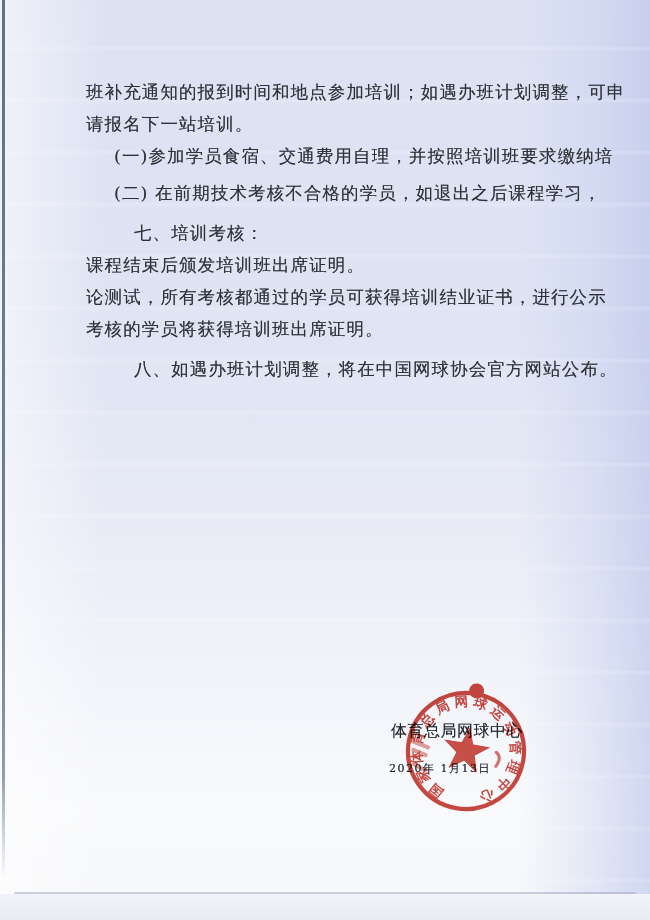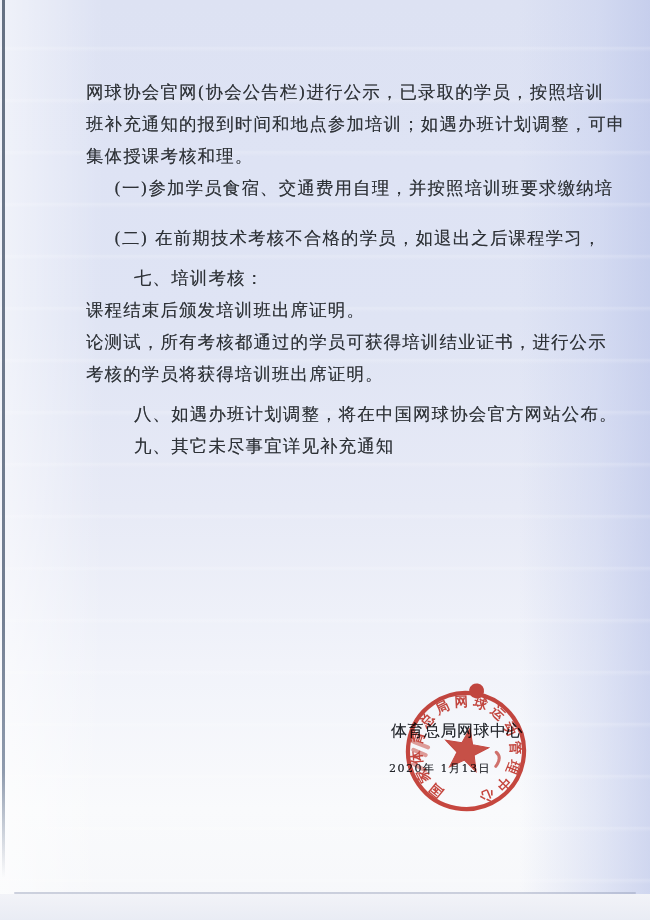--- a/index.html
+++ b/index.html
@@ -28,21 +28,21 @@
     background:linear-gradient(180deg,#f2f3f8 0%,#e9ecf4 100%);
   }
   .doc-body{
     position:absolute;left:86px;top:76px;width:484px;
     color:#2e3237;font-size:17.5px;letter-spacing:1.1px;
   }
   .t-line{height:32px;line-height:32px;white-space:nowrap;text-shadow:0 0 .5px rgba(46,50,55,.55);}
   .t-line.ind-1{padding-left:28px;text-align:center;}
   .t-line.ind-2{padding-left:48px;}
   .t-line.sp-section{margin-top:8px;}
-  .t-line.sp-sub{margin-top:18px;}
+  .t-line.sp-sub{margin-top:5px;}
   .signature{position:absolute;left:0;top:0;color:#23262b;}
   .issuer{
     position:absolute;left:391px;top:719px;width:200px;
     font-size:16px;letter-spacing:.5px;line-height:24px;white-space:nowrap;
     text-shadow:0 0 .5px rgba(35,38,43,.5);
   }
   .date{
     position:absolute;left:389px;top:757px;width:200px;
     font-size:11px;letter-spacing:1.5px;line-height:24px;white-space:nowrap;
     text-shadow:0 0 .5px rgba(35,38,43,.5);
@@ -57,31 +57,29 @@
   }
 </style>
 </head>
 <body>
 
 <div class="page">
 
   <div class="edge-line"></div>
 
   <div class="doc-body" id="doc-body">
-      <div class="t-line ind-0">网球协会官网(协会公告栏)进行公示，已录取的学员，按照培训</div>
       <div class="t-line ind-0">班补充通知的报到时间和地点参加培训；如遇办班计划调整，可申</div>
-      <div class="t-line ind-0">集体授课考核和理。</div>
+      <div class="t-line ind-0">请报名下一站培训。</div>
       <div class="t-line ind-1">(一)参加学员食宿、交通费用自理，并按照培训班要求缴纳培</div>
       <div class="t-line ind-1 sp-sub">(二) 在前期技术考核不合格的学员，如退出之后课程学习，</div>
       <div class="t-line ind-2 sp-section">七、培训考核：</div>
       <div class="t-line ind-0">课程结束后颁发培训班出席证明。</div>
       <div class="t-line ind-0">论测试，所有考核都通过的学员可获得培训结业证书，进行公示</div>
       <div class="t-line ind-0">考核的学员将获得培训班出席证明。</div>
       <div class="t-line ind-2 sp-section">八、如遇办班计划调整，将在中国网球协会官方网站公布。</div>
-      <div class="t-line ind-2">九、其它未尽事宜详见补充通知</div>
     </div>
 
   <div class="signature">
     <div class="issuer">体育总局网球中心</div>
     <div class="date">2020年 1月13日</div>
   </div>
 
   <svg class="seal" viewBox="0 0 132 142" xmlns="http://www.w3.org/2000/svg">
     <g transform="rotate(10 65 72)">
       <circle cx="65" cy="72" r="58" fill="none" stroke="#c32a20" stroke-width="4.2"></circle>

